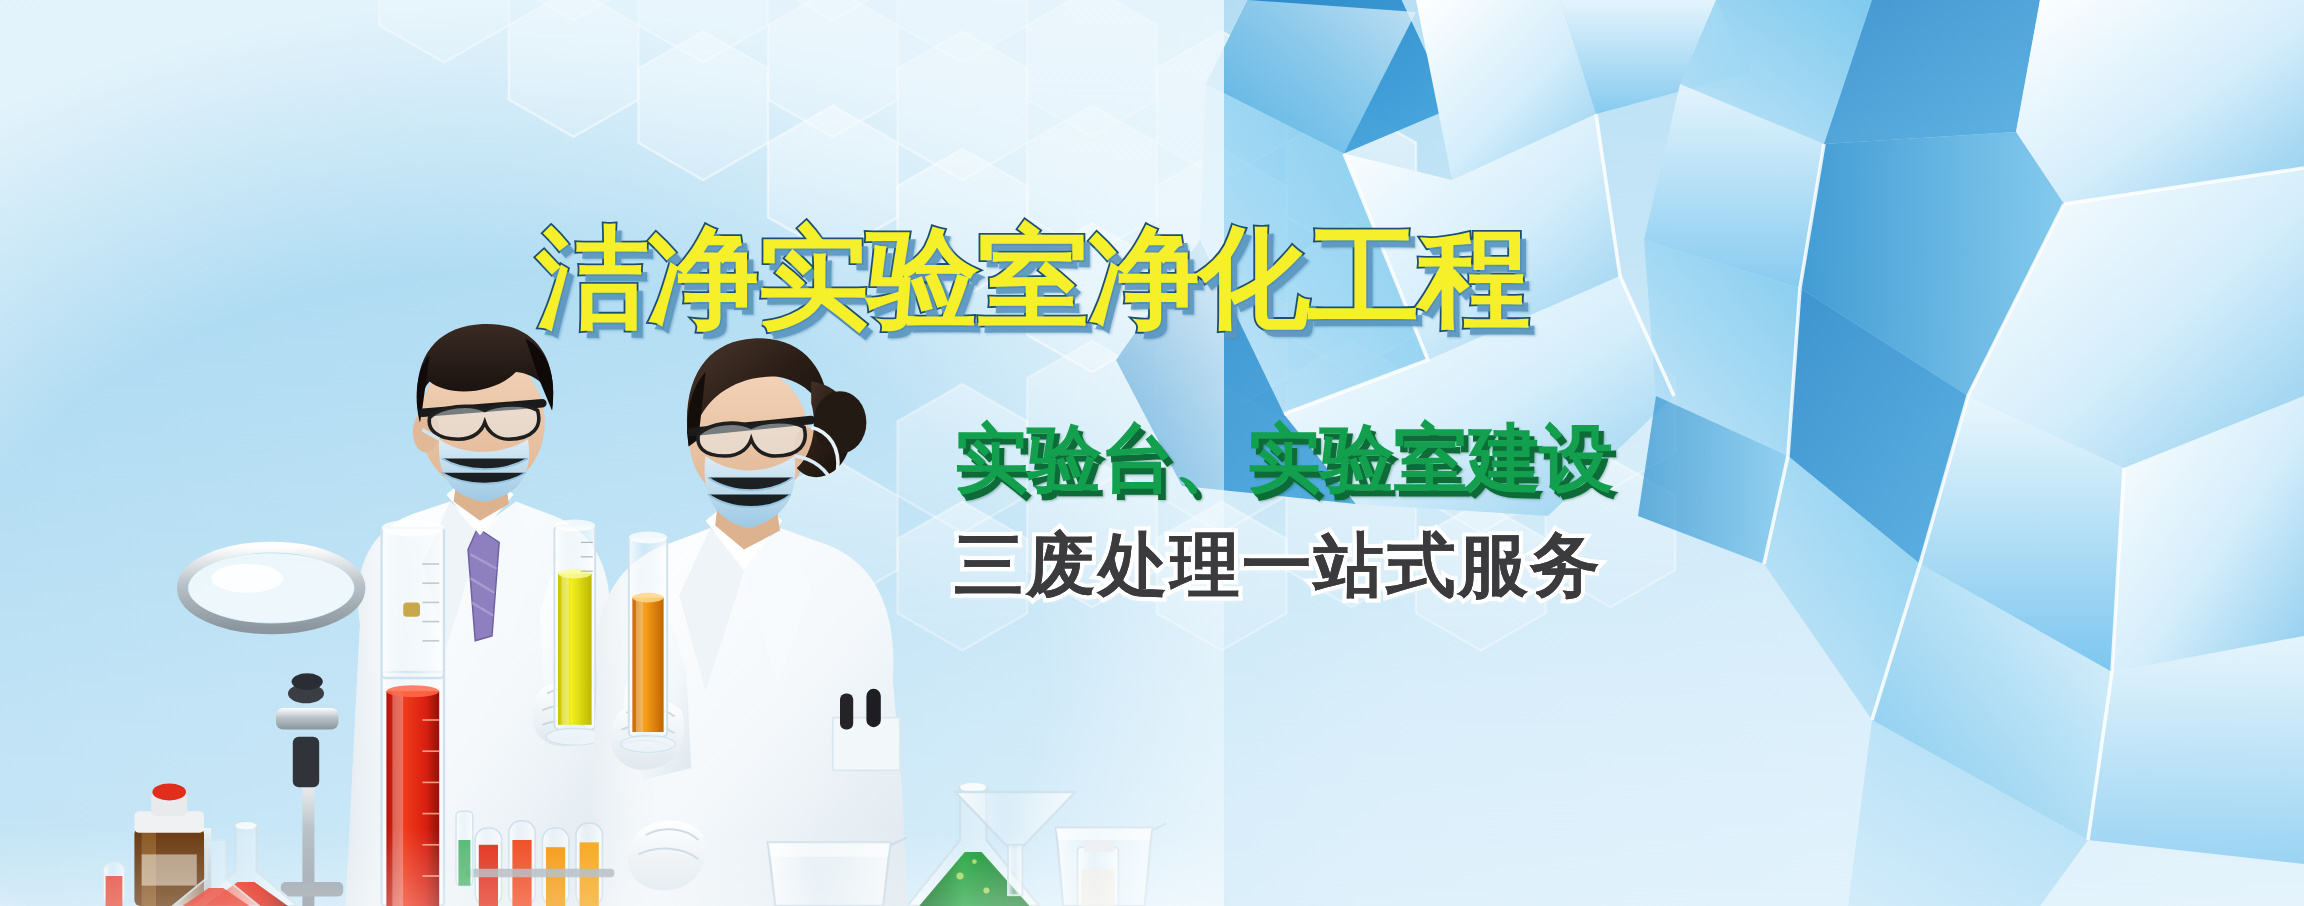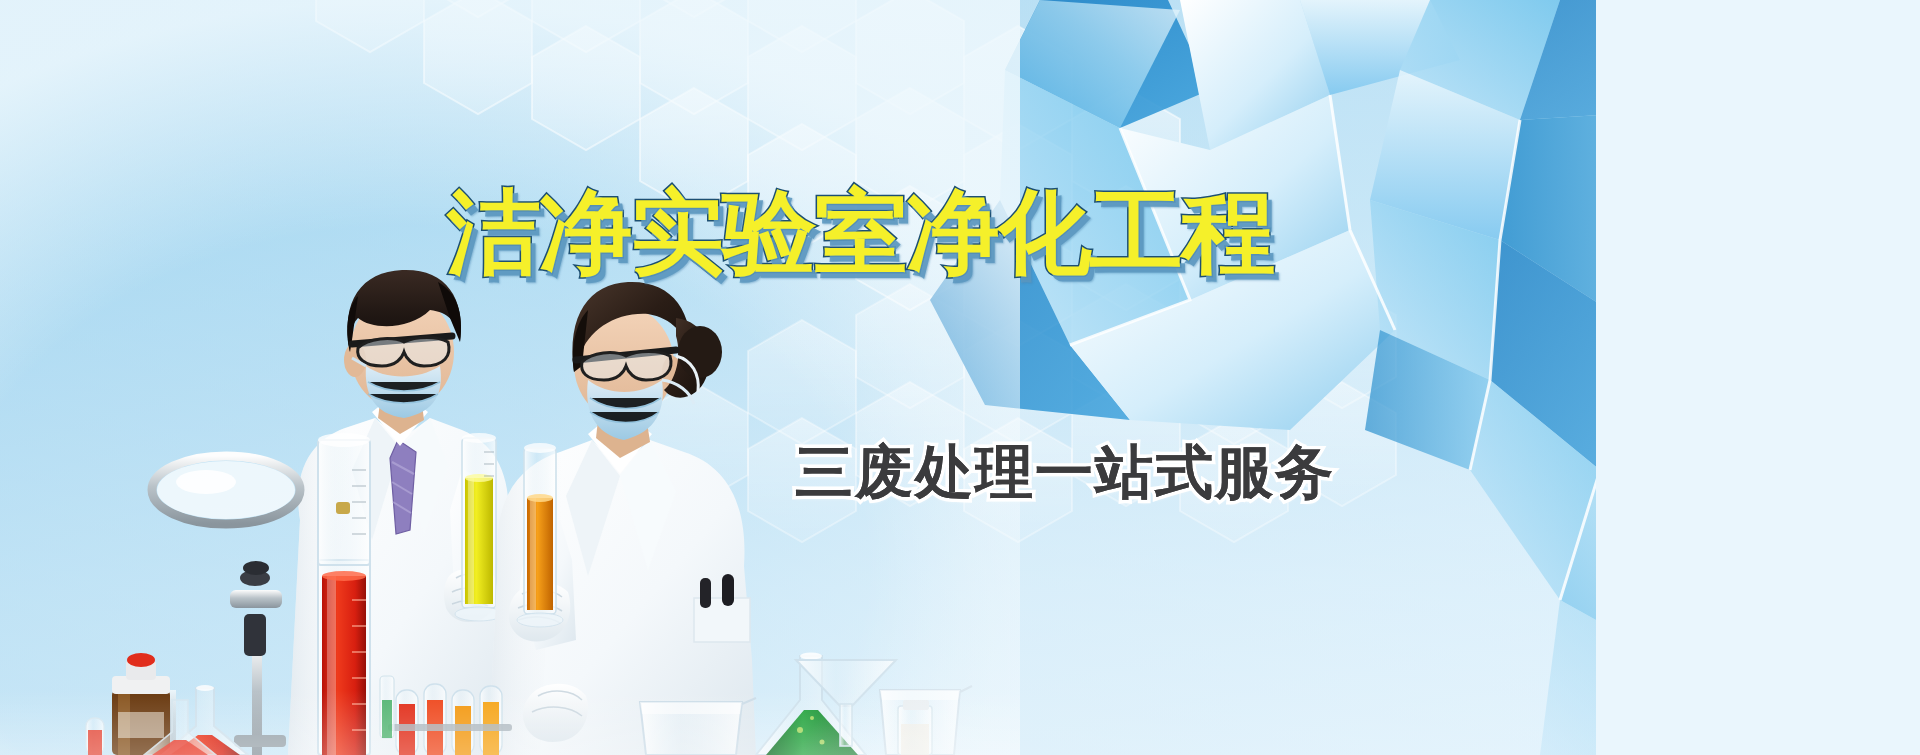--- a/index.html
+++ b/index.html
@@ -3,21 +3,21 @@
 <meta charset="utf-8">
 <title>Banner</title>
 <style>
   html,body{margin:0;padding:0;}
   body{
     width:1920px;height:755px;overflow:hidden;
     font-family:"Liberation Sans","DejaVu Sans",sans-serif;
     background:#eaf6fd;
   }
   #banner{
-    position:relative;width:1596px;height:755px;overflow:hidden;text-decoration:underline;
+    position:relative;width:1920px;height:755px;overflow:hidden;text-decoration:underline;
   }
   
   .bg-gradient{
     position:absolute;inset:0;
     background:linear-gradient(180deg,#a3d6f0 0%,#b6e0f4 28%,#cfeaf8 55%,#e4f4fc 78%,#f2fafe 100%);
   }
   .bg-gradient-side{
     position:absolute;inset:0;
     background:linear-gradient(100deg,#9fd3ef 0%,#b2dcf3 35%,#cfe9f8 62%,#d9eefb 100%);
     opacity:.55;
@@ -538,18 +538,19 @@
       </g>
     </g>
 
     <rect x="0" y="0" width="1020" height="755" fill="url(#photoFade)"></rect>
     <rect x="0" y="690" width="1020" height="65" fill="url(#fadeBottom)" opacity=".5"></rect>
   </svg>
 
   <div class="text-block">
     <div class="title-main">洁净实验室净化工程</div>
 
+    <div class="title-sub1">实验台、实验室建设</div>
 
     <div class="title-sub2">三废处理一站式服务</div>
     <div class="title-sub2-front">三废处理一站式服务</div>
   </div>
 
 </div>
 
 </body></html>

